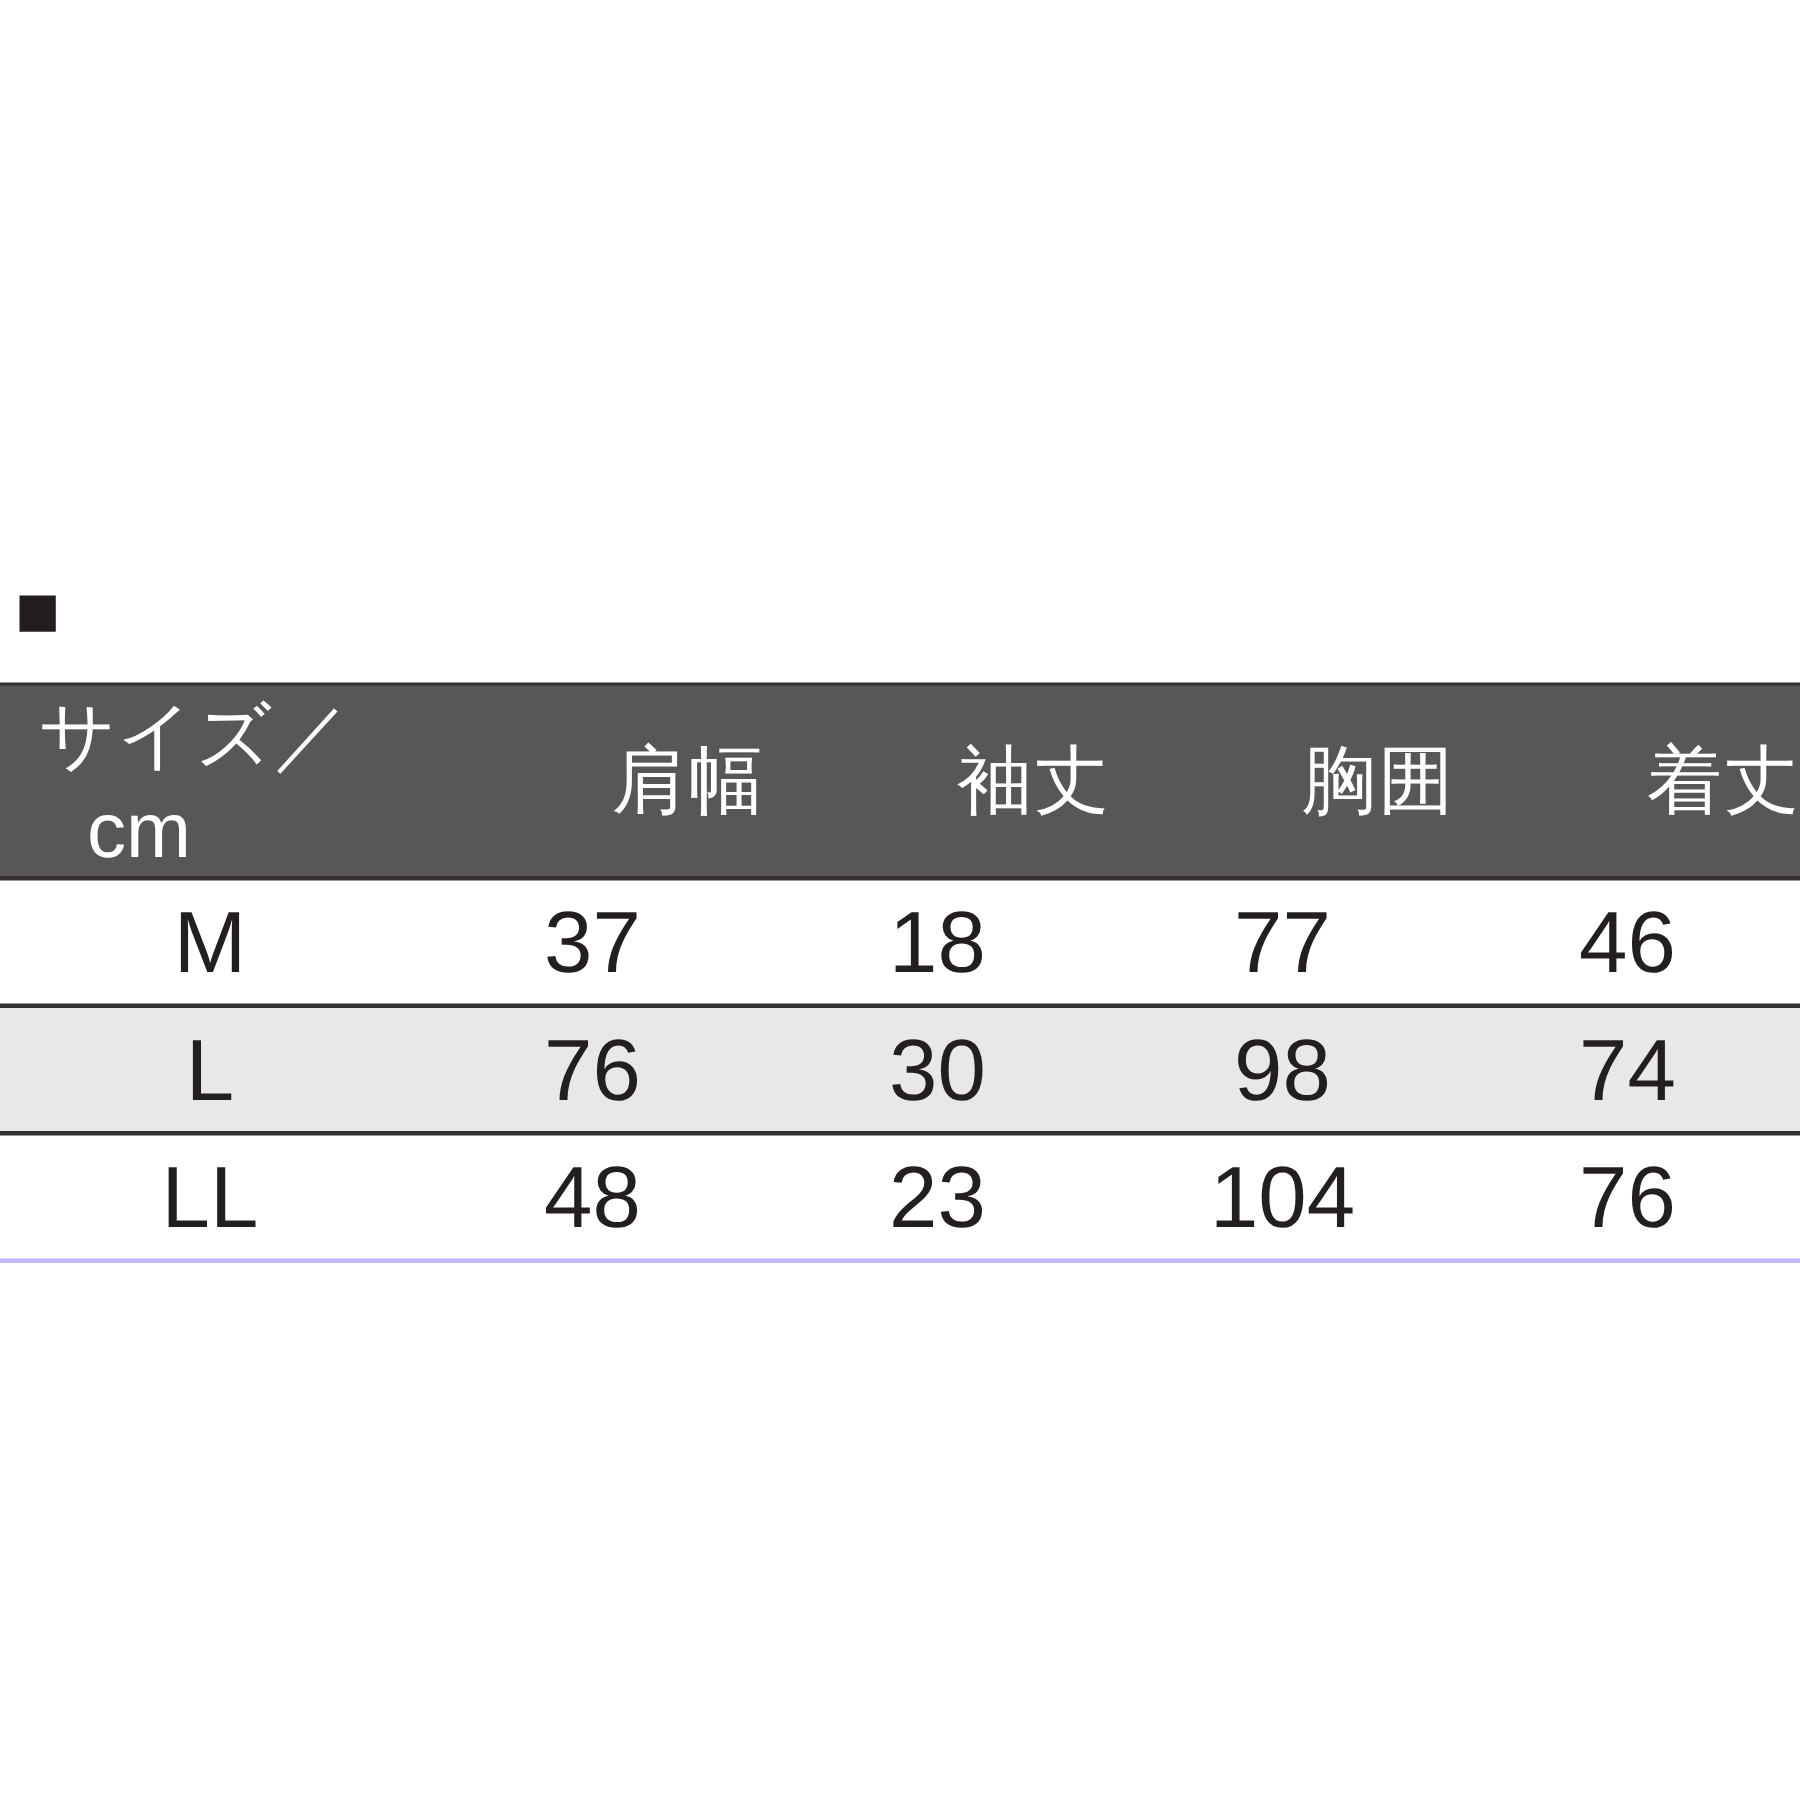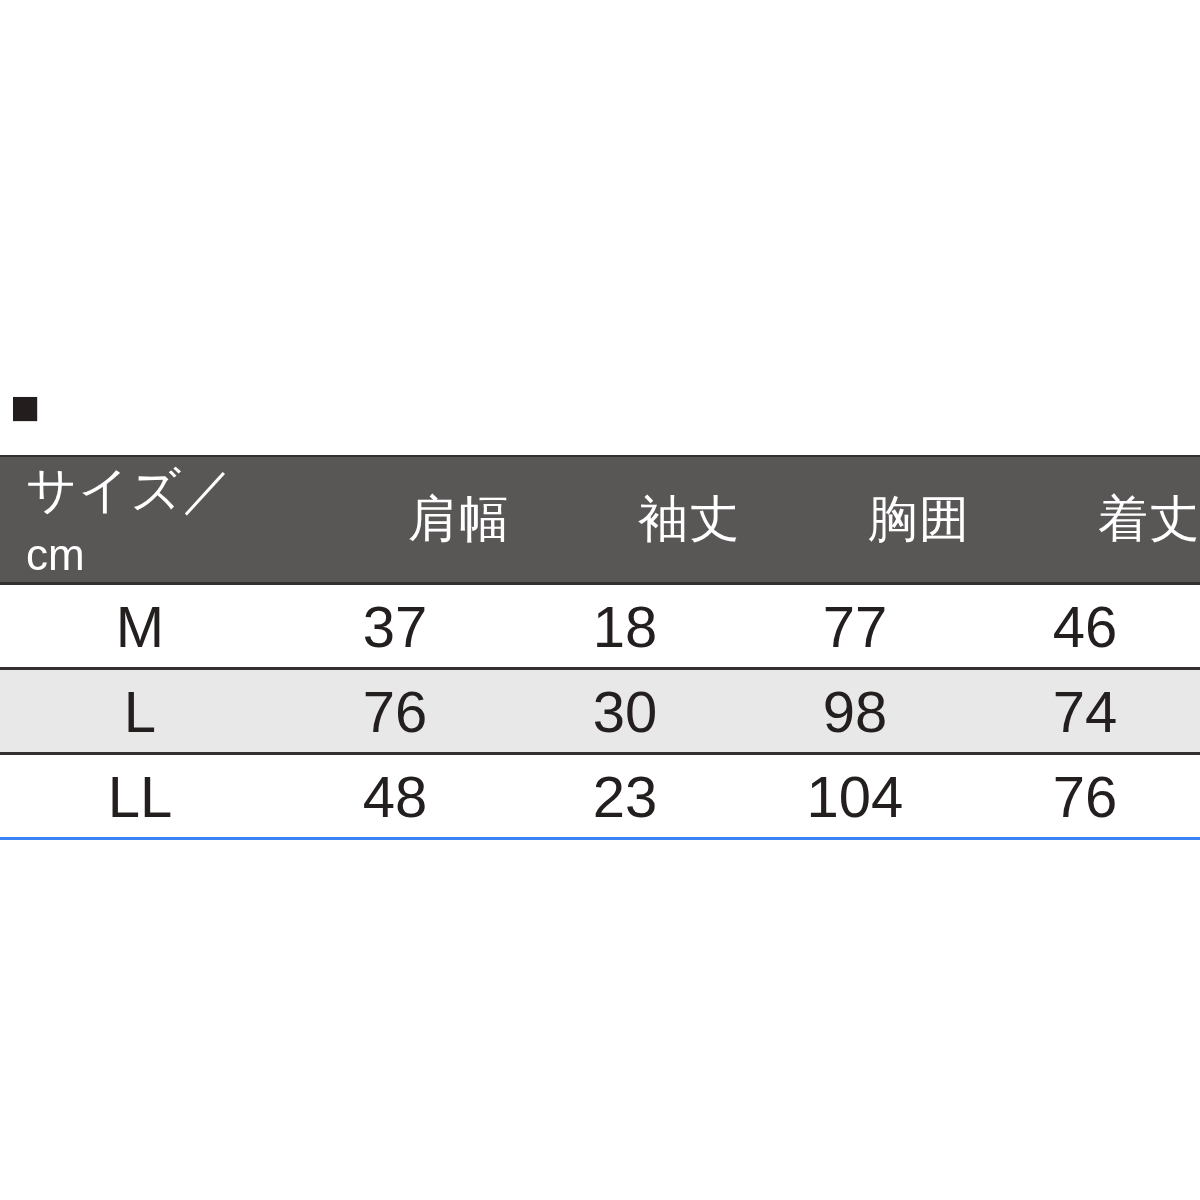--- a/index.html
+++ b/index.html
@@ -48,35 +48,36 @@
     text-align: right;
     vertical-align: middle;
     border-top: 2px solid #343030;
     letter-spacing: 1px;
   }
   thead th.size-head {
     text-align: left;
     padding-left: 26px;
   }
   thead th .cm-unit {
-    font-size: 44px;
+    font-size: 52px;
     letter-spacing: 0;
+    margin-left: 32px;
   }
   tbody td {
     height: 85px;
     font-size: 58px;
     font-weight: 500;
     color: #241f1f;
     text-align: center;
     vertical-align: middle;
     border-top: 3px solid #343030;
     background: #ffffff;
   }
   tbody tr.alt td { background: #e9e8e8; }
-  tbody tr:last-child td { border-bottom: 3px solid #3b82f6; }
+  tbody tr:last-child td { border-bottom: 3px solid #c4b5fd; }
 </style>
 </head>
 <body>
 
 <div class="canvas">
 
   <div class="chart-title">
     <span class="title-marker">■</span>
   </div>
 

